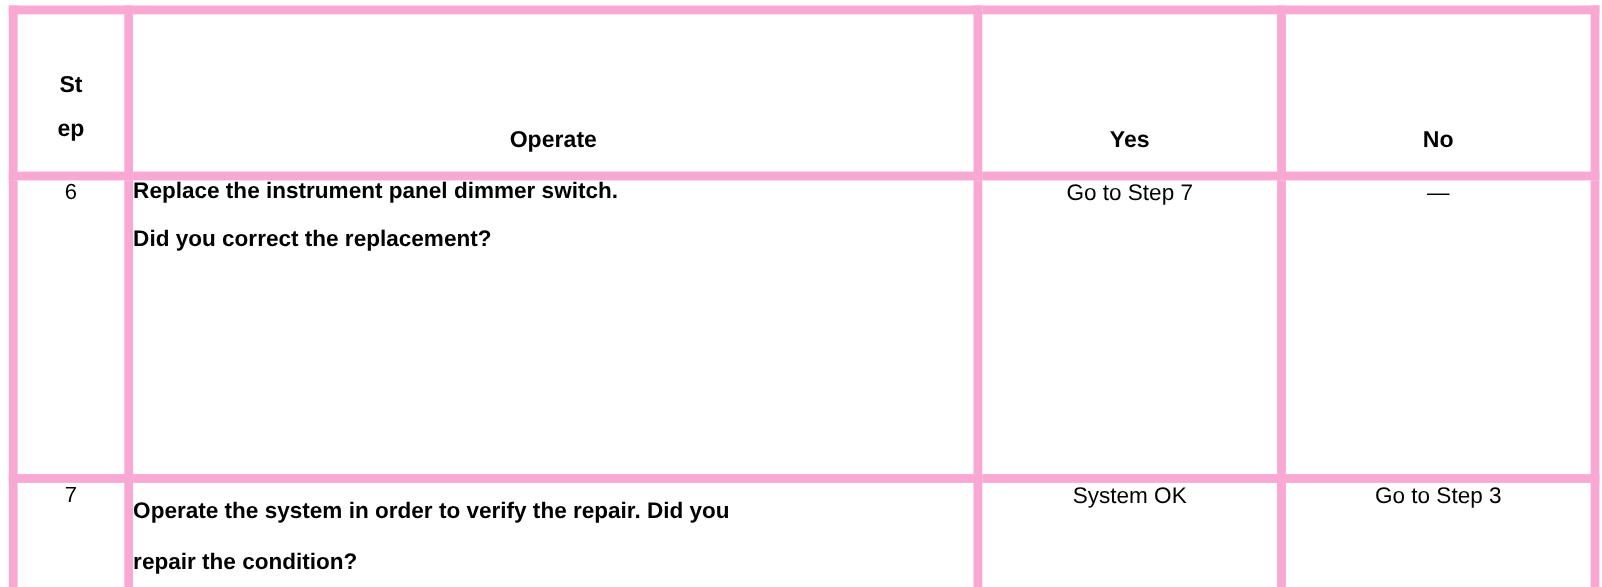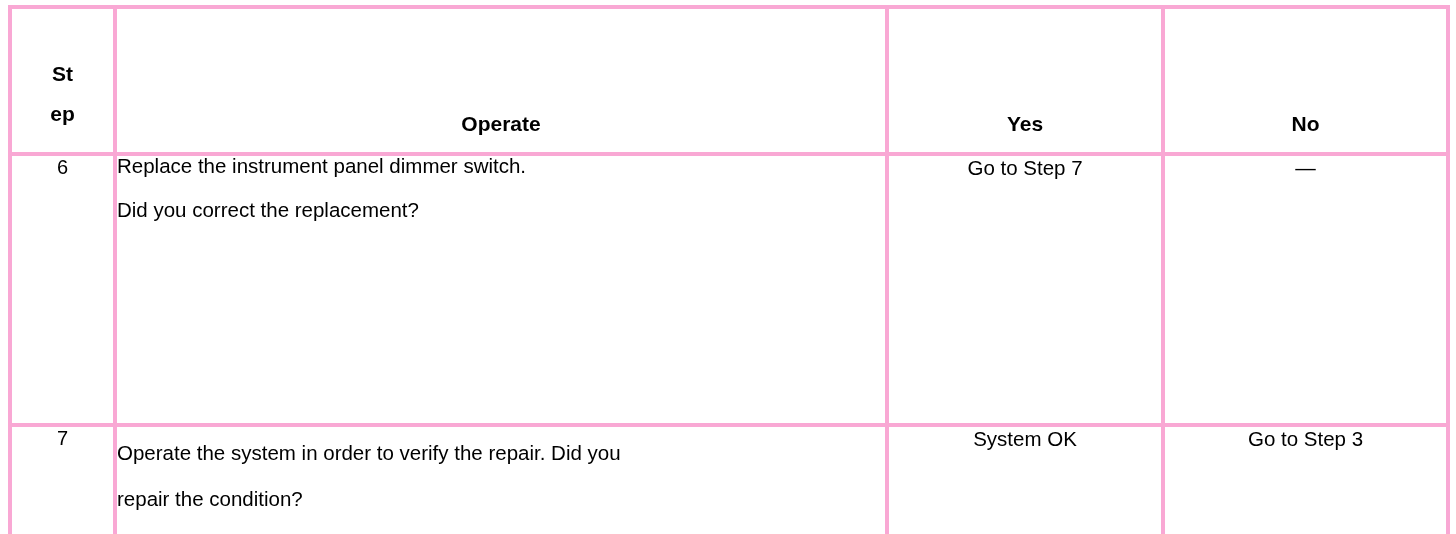--- a/index.html
+++ b/index.html
@@ -33,21 +33,21 @@
     background: #ffffff;
   }
 
   .diag-table col.c-step   { width: 105px; }
   .diag-table col.c-action { width: 772px; }
   .diag-table col.c-yes    { width: 276px; }
   .diag-table col.c-no     { width: 285px; }
 
   .diag-table td,
   .diag-table th {
-    border: 4px solid #f9a8d4;
+    border: 8px solid #f9a8d4;
     padding: 0;
     vertical-align: top;
     background: #ffffff;
   }
 
   
   .hdr-row th {
     height: 143px;
     vertical-align: bottom;
     text-align: center;
@@ -84,20 +84,21 @@
   .cell-action {
     text-align: left;
     font-size: 20.5px;
     line-height: 1.0;
     padding: 16px 0 0 16px;
     vertical-align: top;
   }
   .cell-action .ln {
     display: block;
     margin-bottom: 23px;
+    font-weight: bold;
   }
   .row-7 .cell-action {
     padding-top: 16px;
   }
   .row-7 .cell-action .ln {
     margin-bottom: 25px;
   }
 
   .cell-branch {
     text-align: center;

